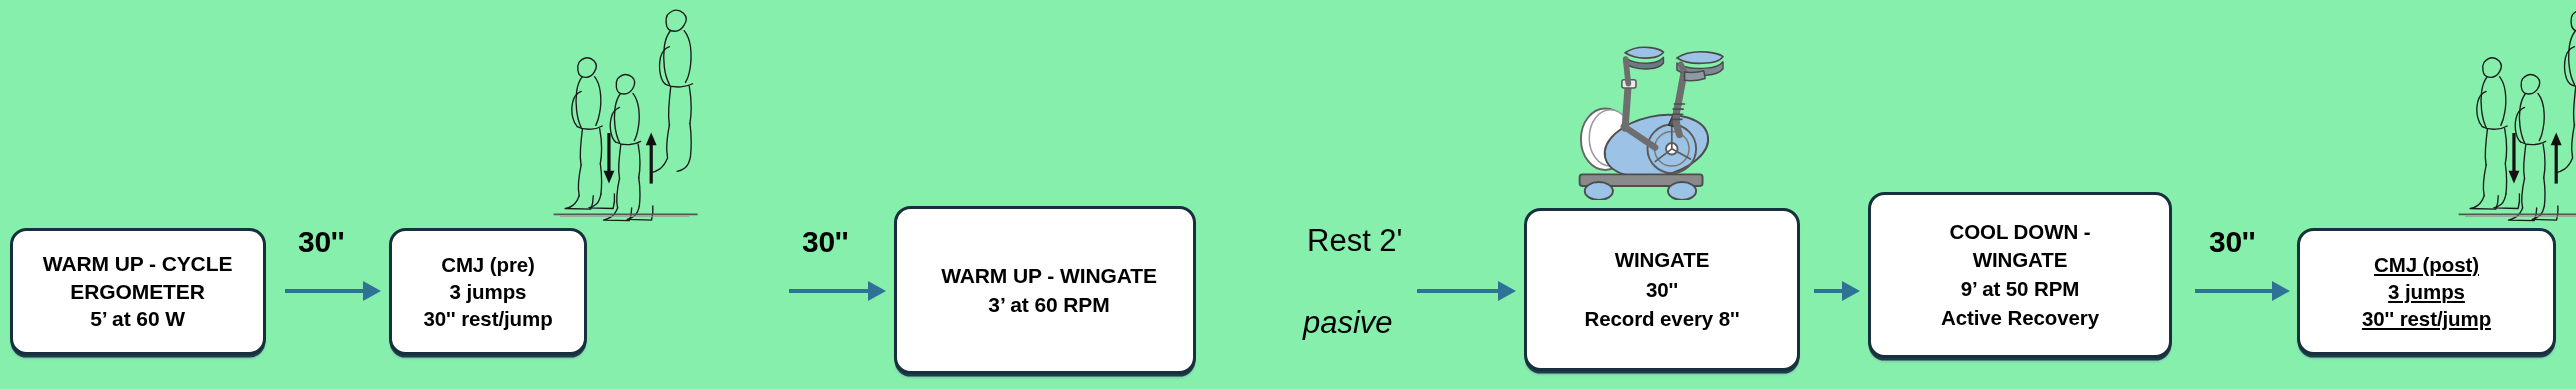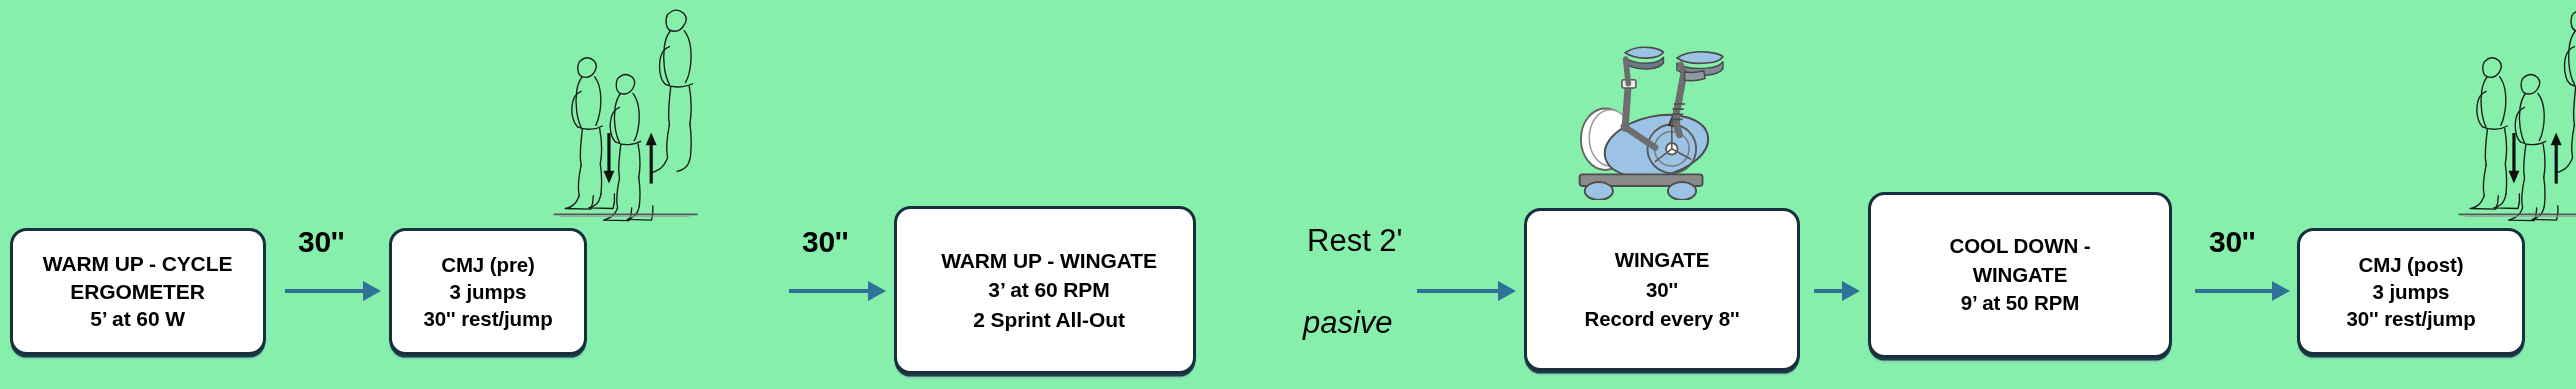--- a/index.html
+++ b/index.html
@@ -42,21 +42,21 @@
     display: block;
     white-space: nowrap;
   }
 
   
   #node-warmup-cycle { left: 9.6px;   top: 228px; width: 256px; height: 127px; font-size: 21px; line-height: 1.33; }
   #node-cmj-pre      { left: 389px;  top: 228px; width: 198px; height: 127px; font-size: 20.5px; line-height: 1.33; }
   #node-warmup-wing  { left: 894px; top: 206px; width: 302px; height: 168px; font-size: 21px; line-height: 1.40; padding-left: 8px; }
   #node-wingate      { left: 1524px; top: 208px; width: 276px; height: 163px; font-size: 20.5px; line-height: 1.45; }
   #node-cooldown     { left: 1868px; top: 192px; width: 304px; height: 166px; font-size: 20.5px; line-height: 1.40; }
-  #node-cmj-post     { left: 2297px; top: 228px; width: 228px; height: 127px; font-size: 20.5px; line-height: 1.33; }
+  #node-cmj-post     { left: 2297px; top: 228px; width: 259px; height: 127px; font-size: 20.5px; line-height: 1.33; text-decoration: underline; }
 
   
   .connector {
     position: absolute;
     height: 38px;
     display: flex;
     align-items: center;
   }
   .connector .shaft {
     height: 4.5px;
@@ -184,21 +184,20 @@
 
   <div class="conn-label bold" id="lbl-2">30''</div>
   <div class="connector" id="conn-2">
     <div class="shaft"></div>
     <div class="head"></div>
   </div>
 
   <div class="node" id="node-warmup-wing">
     <span class="line">WARM UP - WINGATE</span>
     <span class="line">3’ at 60 RPM</span>
-    <span class="line">2 Sprint All-Out</span>
   </div>
 
   <div class="conn-label" id="lbl-rest-top">Rest 2'</div>
   <div class="connector" id="conn-3">
     <div class="shaft"></div>
     <div class="head"></div>
   </div>
   <div class="conn-label" id="lbl-rest-bot">pasive</div>
 
   <svg class="illus" id="illus-bike" viewBox="0 0 262 300">
@@ -246,20 +245,21 @@
 
   <div class="connector" id="conn-4">
     <div class="shaft"></div>
     <div class="head"></div>
   </div>
 
   <div class="node" id="node-cooldown">
     <span class="line">COOL DOWN -</span>
     <span class="line">WINGATE</span>
     <span class="line">9’ at 50 RPM</span>
+    <span class="line">Active Recovery</span>
   </div>
 
   <div class="conn-label bold" id="lbl-5">30''</div>
   <div class="connector" id="conn-5">
     <div class="shaft"></div>
     <div class="head"></div>
   </div>
 
   <svg class="illus" id="illus-cmj-post" viewBox="0 0 300 345">
     <g fill="none" stroke="#1a1a1a" stroke-width="2.1" stroke-linejoin="round" stroke-linecap="round">

